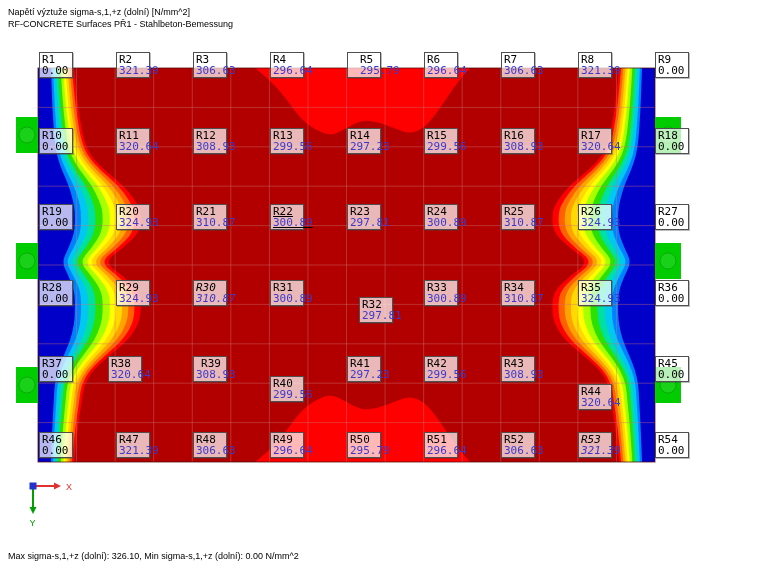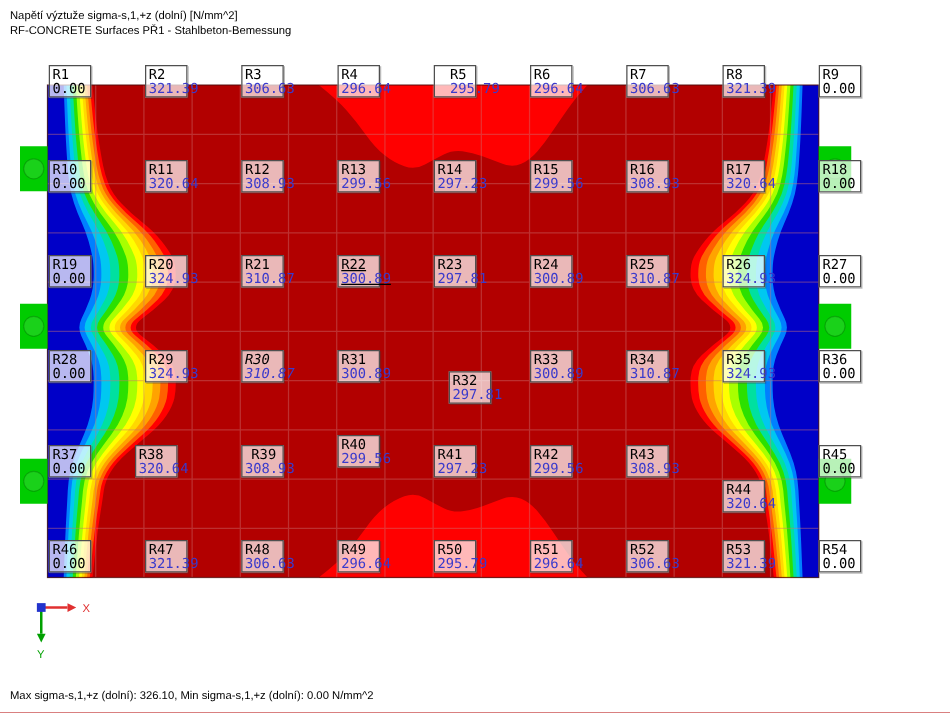--- a/index.html
+++ b/index.html
@@ -221,21 +221,21 @@
         <div class="val zero">0.00</div>
       </div>
       <div class="node-label" style="left: 108px; top: 356px;">
         <div>R38</div>
         <div class="val">320.64</div>
       </div>
       <div class="node-label" style="left: 193px; top: 356px; text-align: center;">
         <div>R39</div>
         <div class="val">308.93</div>
       </div>
-      <div class="node-label" style="left: 270px; top: 348px;">
+      <div class="node-label" style="left: 270px; top: 376px;">
         <div>R40</div>
         <div class="val">299.56</div>
       </div>
       <div class="node-label" style="left: 347px; top: 356px;">
         <div>R41</div>
         <div class="val">297.23</div>
       </div>
       <div class="node-label" style="left: 424px; top: 356px;">
         <div>R42</div>
         <div class="val">299.56</div>
@@ -273,21 +273,21 @@
         <div class="val">295.79</div>
       </div>
       <div class="node-label" style="left: 424px; top: 432px;">
         <div>R51</div>
         <div class="val">296.64</div>
       </div>
       <div class="node-label" style="left: 501px; top: 432px;">
         <div>R52</div>
         <div class="val">306.63</div>
       </div>
-      <div class="node-label" style="left: 578px; top: 432px;">
+      <div class="node-label" style="left: 578px; top: 432px; font-style: italic;">
         <div>R53</div>
         <div class="val">321.39</div>
       </div>
       <div class="node-label" style="left: 655px; top: 432px;">
         <div>R54</div>
         <div class="val zero">0.00</div>
       </div>
     </div>
 
   <div class="hdr-line" id="hdr1">Napětí výztuže sigma-s,1,+z (dolní) [N/mm^2]</div>

